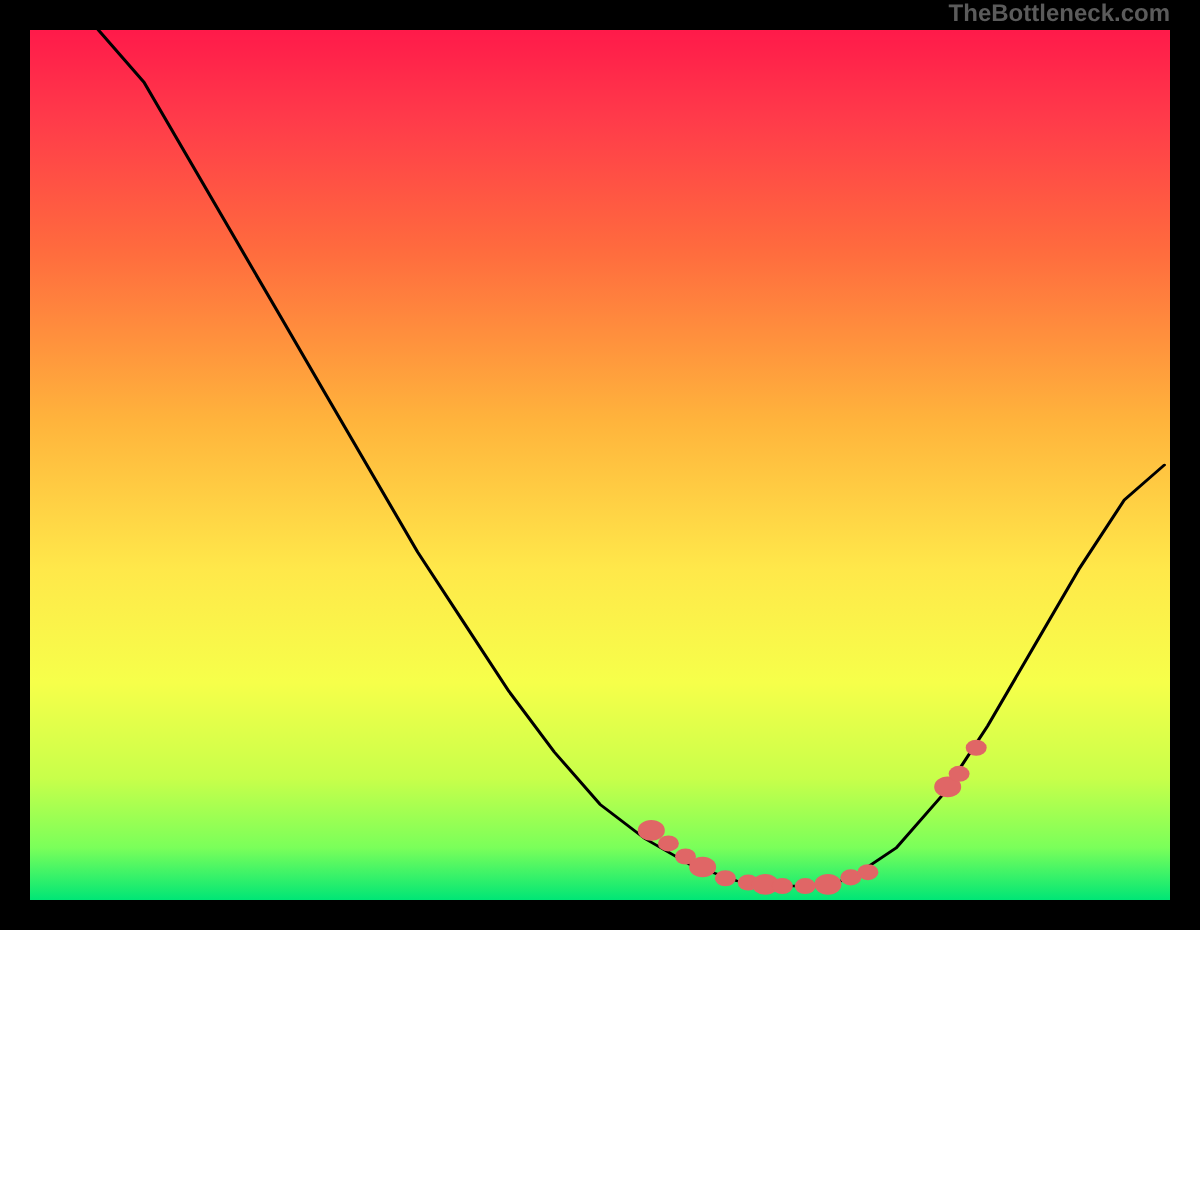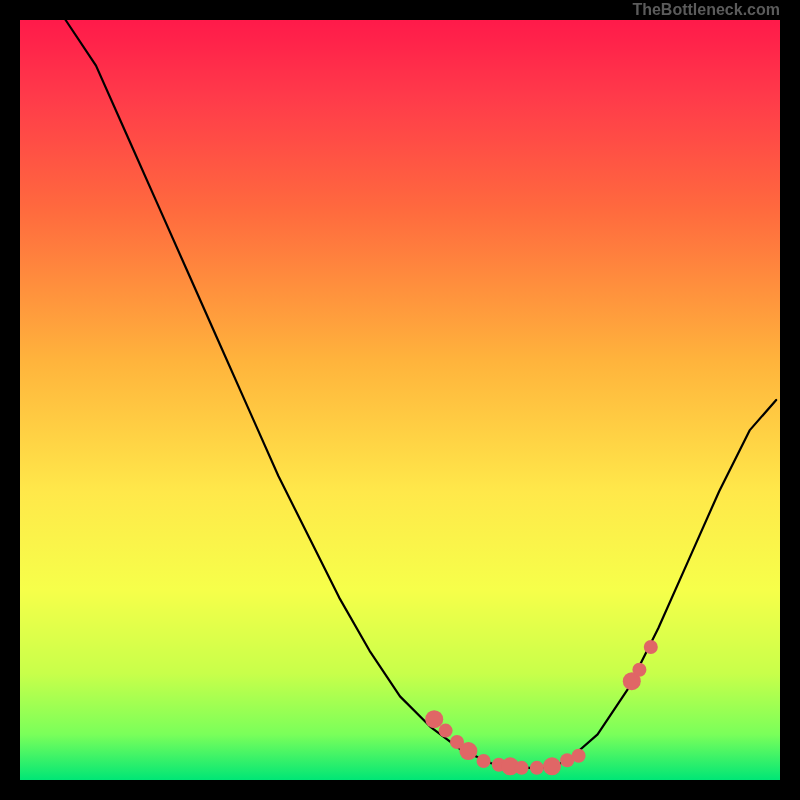--- a/index.html
+++ b/index.html
@@ -1,20 +1,20 @@
 <!DOCTYPE html>
 <html><head>
 <meta charset="utf-8">
 <style>
   * { margin: 0; padding: 0; box-sizing: border-box; }
   html, body { width: 800px; height: 800px; overflow: hidden; background: #fff; }
   .frame {
     position: absolute;
     left: 0; top: 0;
-    width: 800px; height: 800px;
+    width: 800px; height: 620px;
     border: 20px solid #000;
   }
   .grad {
     position: absolute;
     left: 0; top: 0; right: 0; bottom: 0;
     background: linear-gradient(
       to bottom,
       #ff1a4a 0%,
       #ff3a4a 10%,
       #ff6a3e 25%,

